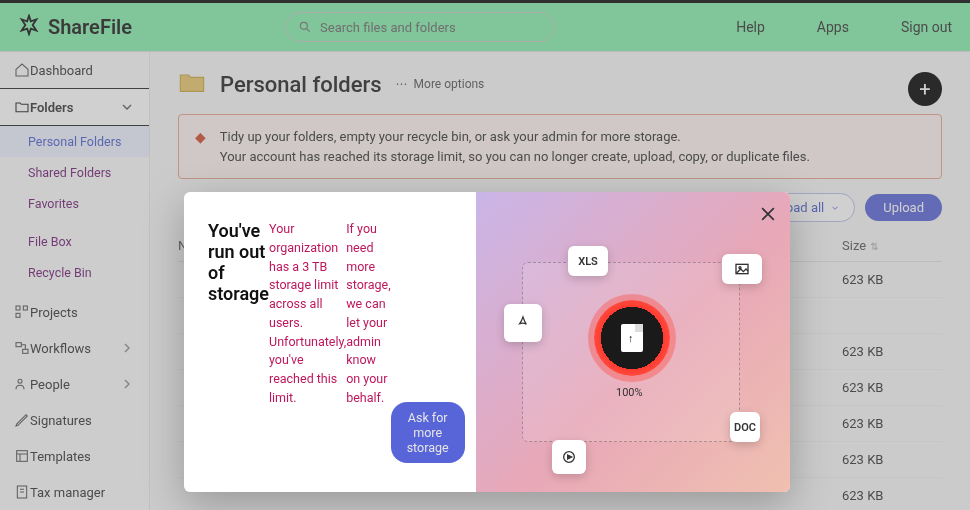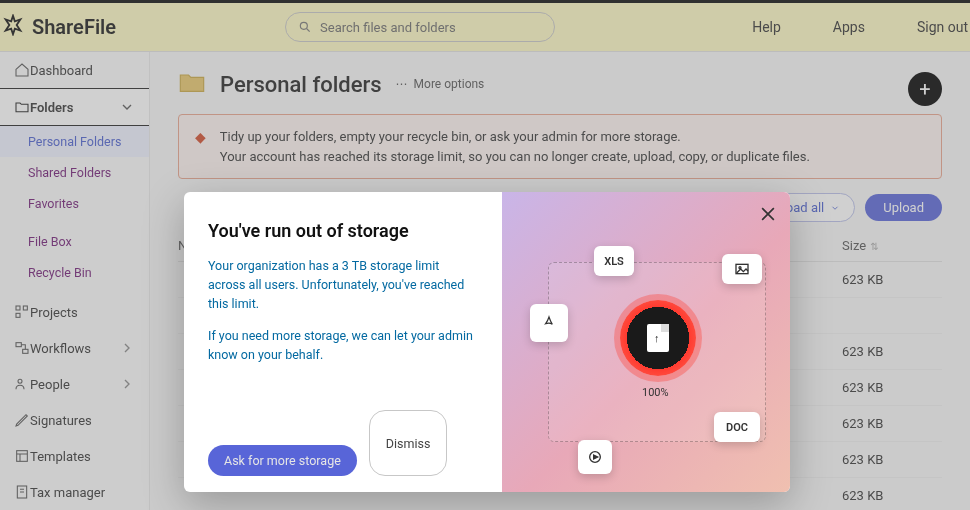--- a/index.html
+++ b/index.html
@@ -1,18 +1,18 @@
 <!DOCTYPE html>
 <html><head>
 <meta charset="utf-8">
 <style>
   * { box-sizing: border-box; margin: 0; padding: 0; font-family: -apple-system, BlinkMacSystemFont, "Segoe UI", Roboto, sans-serif; }
   body { width: 970px; height: 510px; overflow: hidden; background: #f8f8f8; position: relative; }
   .app { width: 100%; height: 100%; display: flex; flex-direction: column; }
-  .topbar { height: 52px; background: #fef9c3; border-bottom: 1px solid #e0e0e0; display: flex; align-items: center; padding: 0 2px; border-top: 3px solid #0a0a0a; }
+  .topbar { height: 52px; background: #86efac; border-bottom: 1px solid #e0e0e0; display: flex; align-items: center; padding: 0 18px; border-top: 3px solid #0a0a0a; }
   .brand { display: flex; align-items: center; gap: 8px; font-weight: 600; font-size: 20px; color: #1a1a1a; }
   .brand-icon svg { width: 22px; height: 22px; }
   .search-wrap { flex: 1; display: flex; justify-content: center; }
   .search { width: 270px; height: 30px; border: 1px solid #c7c7c7; border-radius: 15px; display: flex; align-items: center; padding: 0 12px; gap: 8px; color: #6b6b6b; font-size: 13px; }
   .search svg { width: 14px; height: 14px; }
   .top-links { display: flex; gap: 24px; font-size: 14px; color: #333; }
   .top-links span { cursor: pointer; margin-left: 28px; }
   .body { flex: 1; display: flex; min-height: 0; }
   .sidebar { width: 150px; background: #fafafa; border-right: 1px solid #e8e8e8; display: flex; flex-direction: column; font-size: 13px; color: #333; overflow: hidden; }
   .side-item { display: flex; align-items: center; gap: 0; padding: 10px 14px; cursor: pointer; }
@@ -42,39 +42,39 @@
   .trow .c1 { flex: 1; }
   .trow .c2 { width: 120px; }
   .trow .c3 { width: 100px; }
   .sort-arrows { font-size: 10px; color: #aaa; margin-left: 4px; }
 
   
   .scrim { position: absolute; inset: 0; background: rgba(120,120,120,0.35); }
 
   
   .modal { position: absolute; top: 192px; left: 184px; width: 606px; height: 300px; background: #fff; border-radius: 6px; box-shadow: 0 12px 40px rgba(0,0,0,0.25); display: flex; overflow: hidden; }
-  .modal-left { width: 318px; padding: 28px 24px 16px; display: flex; flex-direction: column; }
+  .modal-left { width: 292px; padding: 28px 24px 29px; display: flex; flex-direction: row; }
   .modal-title { font-size: 18px; font-weight: 600; color: #111; margin-bottom: 16px; }
-  .modal-p { font-size: 12.5px; color: #0369a1; line-height: 1.5; margin-bottom: 14px; }
+  .modal-p { font-size: 12.5px; color: #be185d; line-height: 1.5; margin-bottom: 14px; }
   .modal-actions { margin-top: auto; display: flex; gap: 12px; }
   .btn-primary { background: #5865d8; color: #e5e5e5; border: none; border-radius: 16px; padding: 8px 16px; font-size: 12.5px; margin-top: 35px; }
   .btn-ghost { background: #fff; color: #444; border: 1px solid #c7c7c7; border-radius: 16px; padding: 8px 16px; font-size: 12.5px; }
   .modal-right { flex: 1; background: linear-gradient(135deg, #c9b5e8 0%, #e8a8b8 55%, #f0c0b0 100%); position: relative; }
   .close-x { position: absolute; top: 12px; right: 12px; width: 20px; height: 20px; color: #333; cursor: pointer; }
   .art-center { position: absolute; top: 70px; left: 46px; width: 218px; height: 180px; border: 1px dashed rgba(0,0,0,0.25); border-radius: 6px; background: rgba(255,255,255,0.12); }
   .circle-red { position: absolute; top: 108px; left: 118px; width: 76px; height: 76px; border-radius: 50%; background: radial-gradient(circle, #1a1a1a 58%, #ff3b30 58%, #ff6a5a 100%); box-shadow: 0 0 0 6px rgba(255,60,50,0.35); display:flex; align-items:center; justify-content:center; }
   .doc-in-circle { width: 22px; height: 28px; background: #fff; border-radius: 2px; position: relative; }
   .doc-in-circle::before { content:''; position:absolute; top:0; right:0; width:8px; height:8px; background:#ddd; }
   .doc-in-circle::after { content:'↑'; position:absolute; top:8px; left:7px; font-size:11px; color:#222; }
   .pct { position: absolute; top: 194px; left: 140px; font-size: 11px; color: #333; }
   .badge { position: absolute; background: #fff; border-radius: 6px; box-shadow: 0 3px 10px rgba(0,0,0,0.18); display:flex; align-items:center; justify-content:center; font-size:11px; font-weight:600; color:#333; }
   .b-xls { top: 54px; left: 92px; width: 40px; height: 30px; }
   .b-img { top: 62px; right: 28px; width: 40px; height: 30px; }
   .b-pdf { top: 112px; left: 28px; width: 38px; height: 38px; }
-  .b-doc { bottom: 50px; right: 30px; width: 46px; height: 30px; }
+  .b-doc { bottom: 50px; right: 30px; width: 30px; height: 30px; }
   .b-play { bottom: 18px; left: 76px; width: 34px; height: 34px; border-radius: 6px; }
   .b-play svg, .b-img svg, .b-pdf svg { width: 16px; height: 16px; }
 </style>
 </head>
 <body>
 
 <div class="app">
   <div class="topbar">
     <div class="brand">
       <span class="brand-icon">

